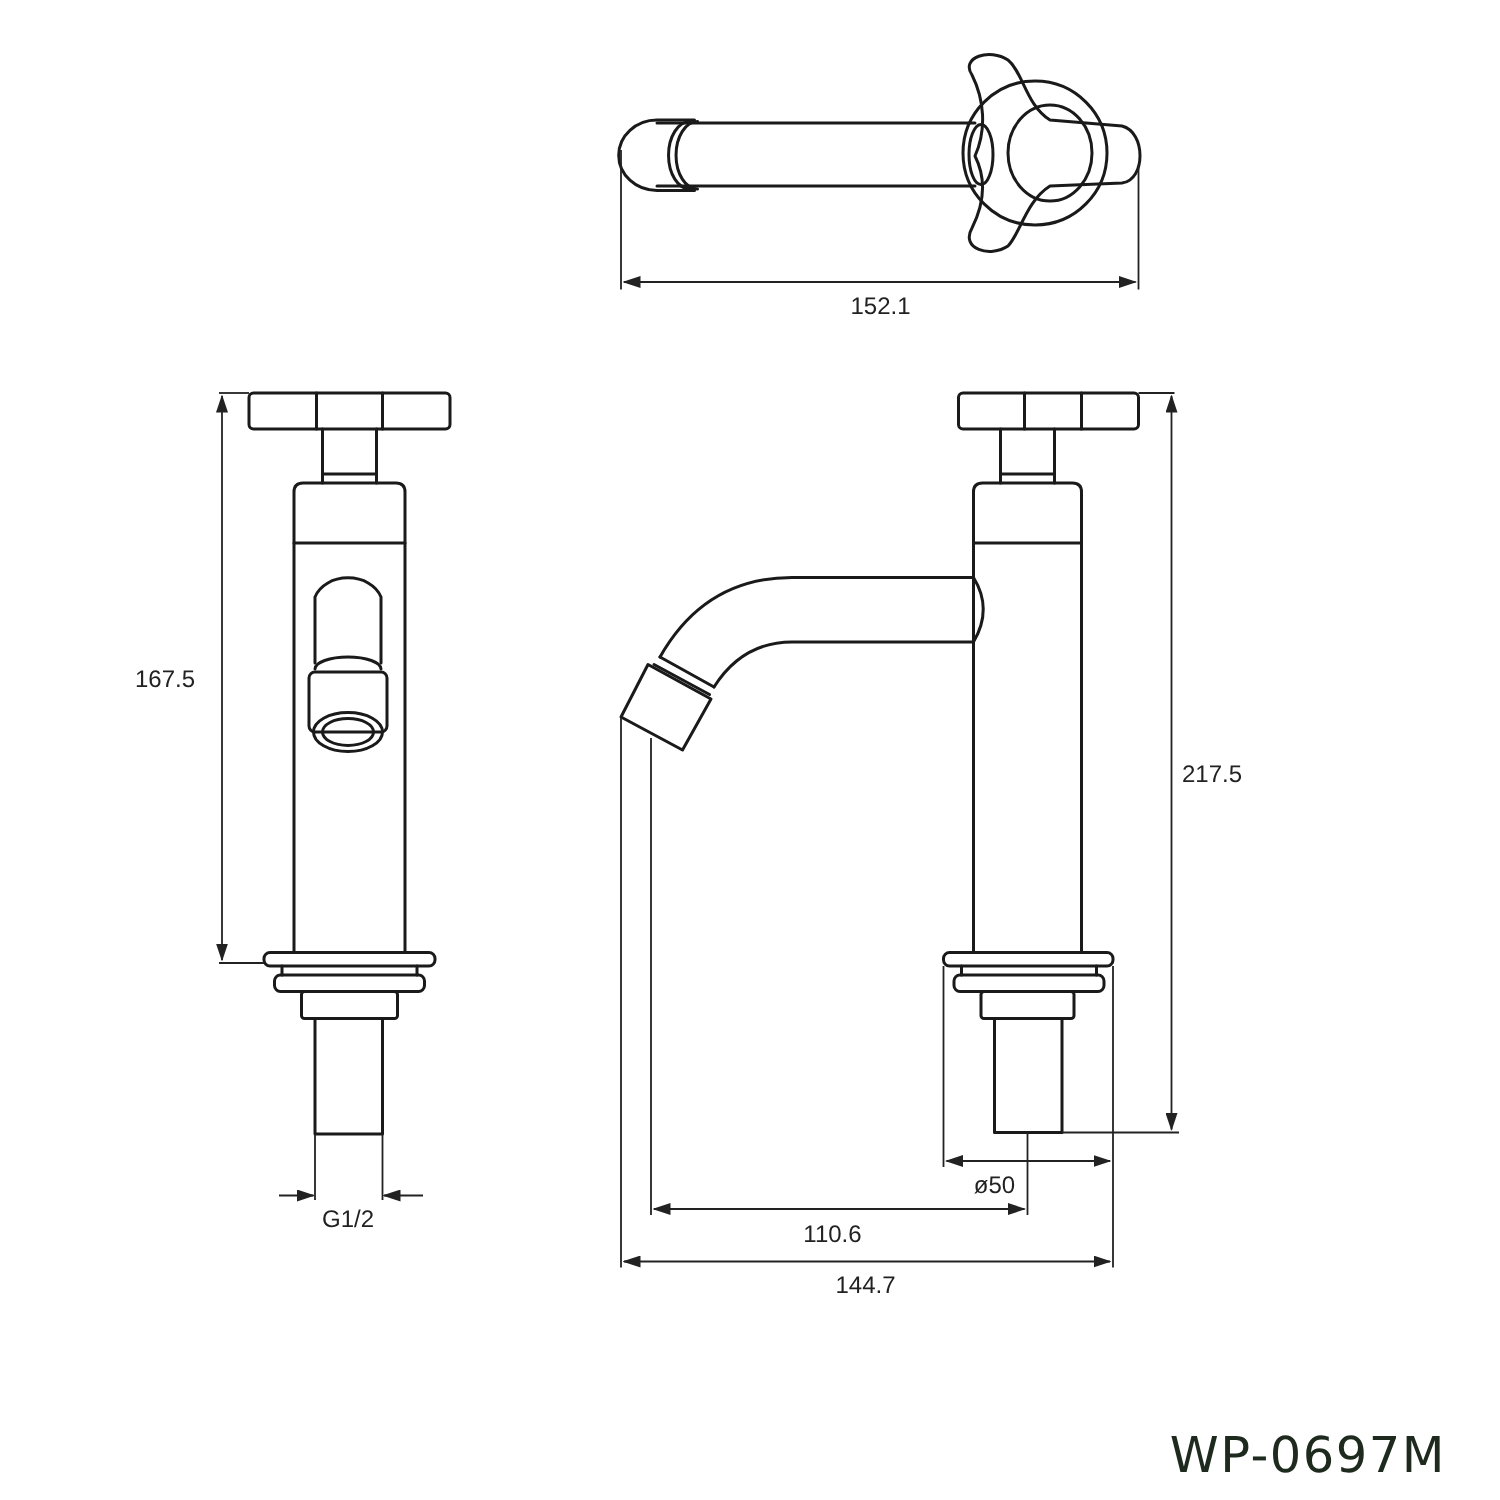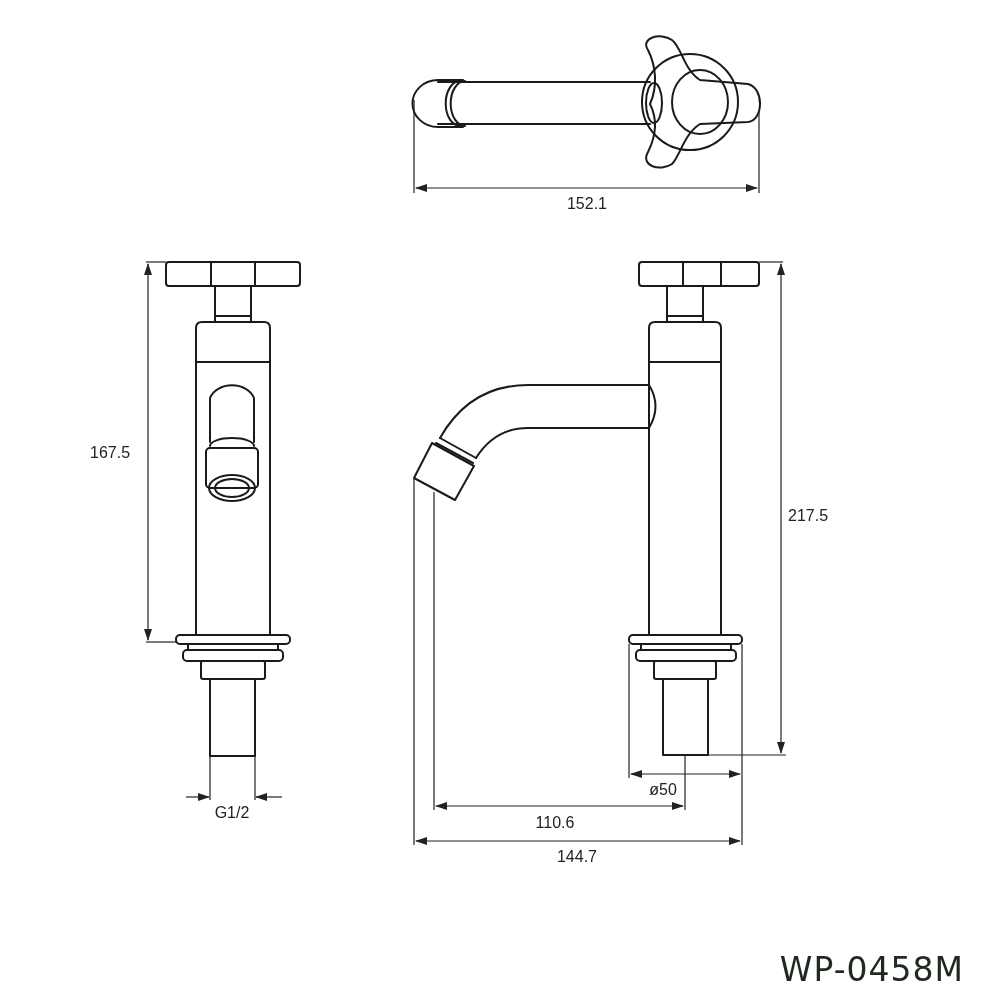--- a/index.html
+++ b/index.html
@@ -119,13 +119,13 @@
     <line class="thin" x1="685" y1="755" x2="685" y2="810"></line>
     <line class="thin" x1="436" y1="806" x2="683" y2="806" marker-start="url(#arrs)" marker-end="url(#arr)"></line>
     <text class="dim-text" x="555" y="828" text-anchor="middle">110.6</text>
 
     <line class="thin" x1="414" y1="478" x2="414" y2="845"></line>
     <line class="thin" x1="416" y1="841" x2="740" y2="841" marker-start="url(#arrs)" marker-end="url(#arr)"></line>
     <text class="dim-text" x="577" y="862" text-anchor="middle">144.7</text>
   </g>
 </svg>
 
-<div class="model">WP-0458M</div>
+<div class="model">WP-0697M</div>
 
 </body></html>

